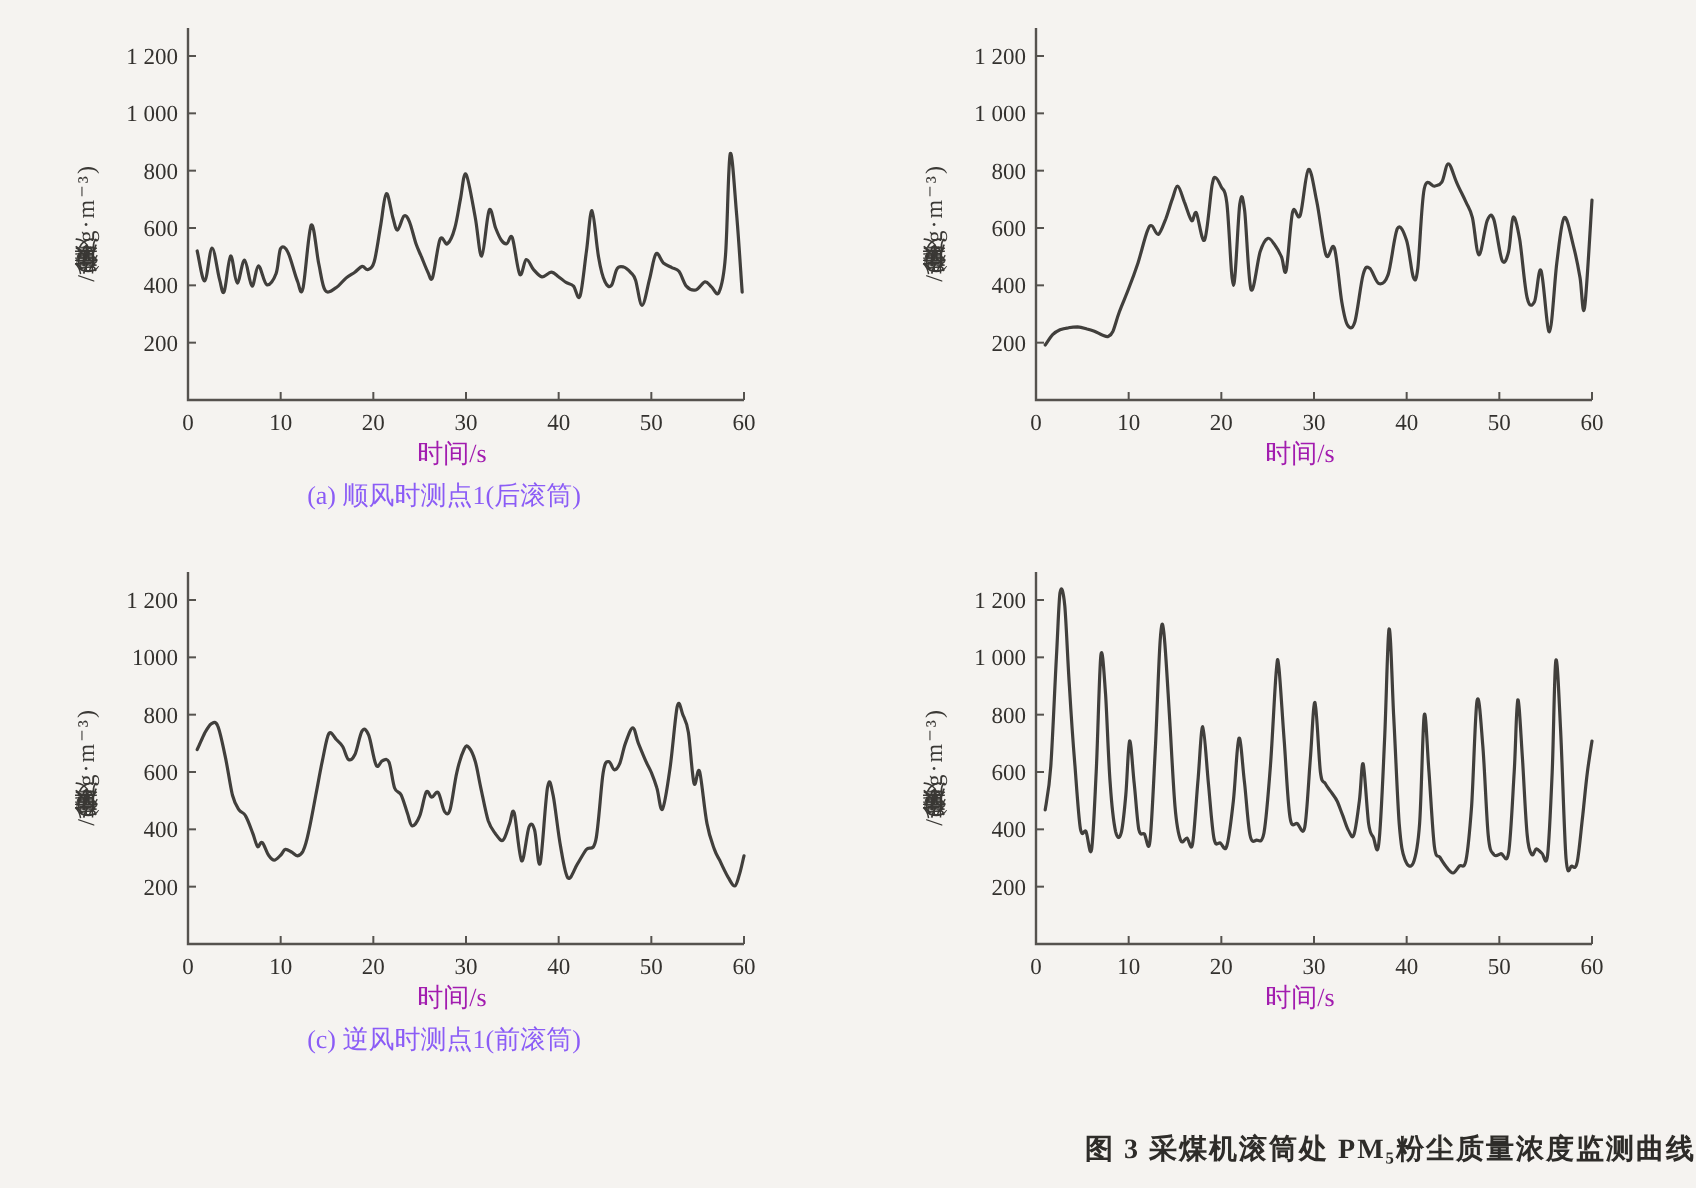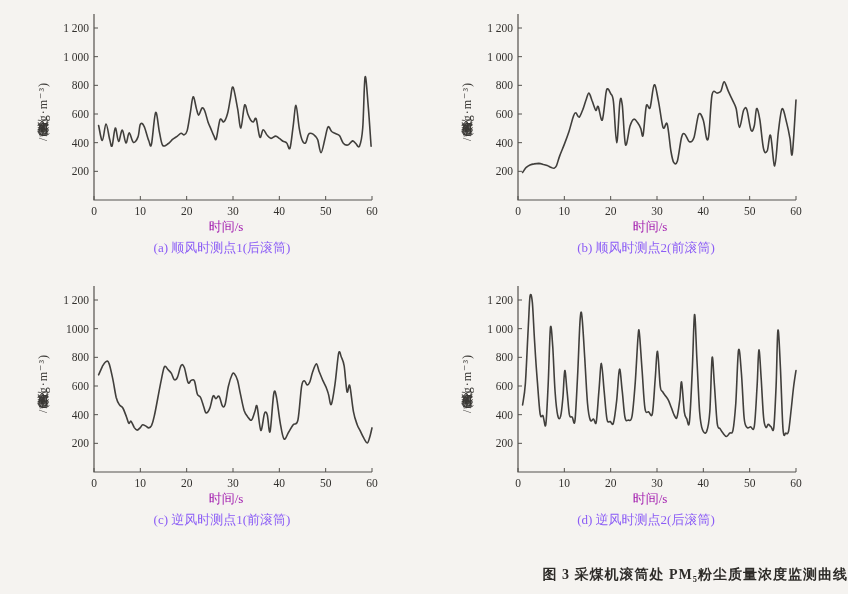--- a/index.html
+++ b/index.html
@@ -122,21 +122,20 @@
               <text x="138.66666666666669" y="207" text-anchor="middle">20</text>
               <text x="185" y="207" text-anchor="middle">30</text>
               <text x="231.33333333333334" y="207" text-anchor="middle">40</text>
               <text x="277.6666666666667" y="207" text-anchor="middle">50</text>
               <text x="324" y="207" text-anchor="middle">60</text>
             </g>
             <path d="M50.6,164.5C51.3,163.6 53.1,160.6 54.3,159.3C55.6,158.1 56.7,157.5 58.0,156.9C59.4,156.3 60.7,156.1 62.2,155.9C63.7,155.6 65.3,155.4 66.8,155.4C68.4,155.5 70.1,156.1 71.5,156.5C72.9,156.8 73.9,157.1 75.2,157.6C76.5,158.1 78.2,159.2 79.4,159.6C80.5,160.0 81.3,160.5 82.1,160.2C83.0,159.8 83.5,159.7 84.5,157.6C85.4,155.5 86.4,151.4 87.7,147.9C89.0,144.3 90.8,140.4 92.3,136.4C93.9,132.3 95.4,128.3 97.0,123.5C98.5,118.7 100.4,110.8 101.6,107.7C102.8,104.6 103.0,104.6 103.9,104.9C104.8,105.1 106.0,109.7 107.2,109.2C108.3,108.6 109.7,104.3 110.9,101.4C112.0,98.5 113.1,94.4 114.1,91.7C115.1,88.9 115.9,84.9 116.9,85.1C117.9,85.3 119.0,89.9 120.1,92.8C121.3,95.7 122.8,101.3 123.8,102.3C124.8,103.2 125.1,96.9 126.2,98.5C127.2,100.2 129.0,114.3 130.3,112.0C131.6,109.7 133.1,90.0 134.0,84.8C135.0,79.6 135.1,80.8 135.9,80.9C136.7,81.1 137.7,83.6 138.7,85.6C139.6,87.7 140.4,85.2 141.4,93.4C142.5,101.6 143.6,134.6 144.7,134.7C145.8,134.8 147.0,100.2 147.9,94.0C148.9,87.7 149.3,90.0 150.3,97.1C151.2,104.2 152.2,133.2 153.5,136.7C154.8,140.1 156.7,122.0 158.1,117.8C159.5,113.5 160.6,111.7 161.8,111.2C163.1,110.6 164.4,113.0 165.5,114.6C166.7,116.2 167.9,118.5 168.8,120.6C169.7,122.7 170.2,131.0 171.1,127.2C172.0,123.4 173.2,102.6 174.3,98.0C175.5,93.4 176.7,103.2 178.1,99.7C179.4,96.2 180.8,77.9 182.2,76.8C183.6,75.6 184.9,85.7 186.4,92.8C187.9,99.9 189.6,115.6 191.0,119.5C192.5,123.3 193.9,112.1 195.2,116.0C196.5,120.0 197.8,136.6 198.9,143.0C200.0,149.4 200.6,152.8 201.7,154.4C202.8,156.1 204.1,157.2 205.4,153.0C206.7,148.8 208.3,133.7 209.6,129.2C210.8,124.7 211.5,125.3 212.8,126.1C214.1,126.8 215.9,133.3 217.4,133.8C219.0,134.3 220.5,133.8 222.1,129.2C223.6,124.6 225.2,109.1 226.7,106.3C228.2,103.5 230.0,108.3 231.3,112.3C232.6,116.3 233.7,128.1 234.6,130.4C235.5,132.7 236.0,133.4 236.9,126.1C237.8,118.8 238.7,93.3 240.1,86.5C241.5,79.7 243.8,85.6 245.2,85.1C246.7,84.5 247.8,84.9 248.9,83.1C250.1,81.2 250.9,73.8 252.2,73.9C253.4,73.9 254.9,80.2 256.4,83.4C257.8,86.6 259.7,90.2 261.0,93.1C262.3,96.0 263.1,96.4 264.2,100.8C265.3,105.2 266.2,119.2 267.5,119.5C268.7,119.7 270.4,105.2 271.6,102.3C272.9,99.3 273.7,98.4 274.9,101.7C276.1,105.0 277.8,119.7 279.1,122.3C280.3,125.0 281.4,121.4 282.3,117.8C283.2,114.1 283.7,101.5 284.6,100.6C285.5,99.6 286.7,105.3 287.9,112.0C289.0,118.8 290.3,135.9 291.6,141.0C292.8,146.1 294.1,145.0 295.3,142.7C296.4,140.4 297.3,124.7 298.5,127.2C299.8,129.7 301.4,158.5 302.7,157.9C304.0,157.3 305.2,133.0 306.4,123.5C307.6,114.0 308.7,102.3 310.1,100.8C311.5,99.4 313.4,109.9 314.7,114.9C316.0,119.9 317.1,125.5 318.0,130.7C318.9,135.8 319.3,152.3 320.3,145.8C321.3,139.4 323.4,100.9 324.0,92.0" fill="none" stroke="#413f3c" stroke-width="1.6" stroke-linejoin="round" stroke-linecap="round"></path>
           </svg>
       </div>
       <div class="xlabel">时间/s</div>
-      <figcaption class="subcap">(b) 顺风时测点2(前滚筒)</figcaption>
     </figure>
 
     <figure class="chart-block">
       <div class="chart-row">
         <span class="ylabel">粉尘质量浓度/(mg·m⁻³)</span>
         <svg class="chart" width="340" height="212" viewBox="0 0 340 212">
             <g stroke="#55524e" stroke-width="1.2" fill="none">
               <path d="M46,6 L46,192 L324,192"></path>
             </g>
             <g stroke="#55524e" stroke-width="1">
@@ -210,18 +209,17 @@
               <text x="138.66666666666669" y="207" text-anchor="middle">20</text>
               <text x="185" y="207" text-anchor="middle">30</text>
               <text x="231.33333333333334" y="207" text-anchor="middle">40</text>
               <text x="277.6666666666667" y="207" text-anchor="middle">50</text>
               <text x="324" y="207" text-anchor="middle">60</text>
             </g>
             <path d="M50.6,124.9C51.1,121.3 52.5,115.8 53.4,103.1C54.3,90.4 55.4,63.1 56.2,48.7C57.0,34.2 57.4,20.7 58.0,16.4C58.7,12.1 59.6,15.1 60.4,22.9C61.1,30.6 61.8,49.6 62.7,63.0C63.5,76.4 64.5,91.2 65.5,103.1C66.4,115.0 67.3,128.9 68.2,134.4C69.2,139.8 70.1,134.1 71.0,135.8C71.9,137.5 73.0,149.7 73.8,144.7C74.6,139.7 75.3,122.1 76.1,106.0C76.9,89.9 77.7,54.4 78.4,47.9C79.2,41.5 80.0,56.7 80.8,67.3C81.5,77.9 82.2,100.3 83.1,111.7C83.9,123.2 84.9,131.7 85.8,135.8C86.8,139.9 87.8,139.4 88.6,136.4C89.5,133.3 90.2,125.1 90.9,117.5C91.6,109.8 92.1,91.5 92.8,90.5C93.5,89.6 94.3,104.4 95.1,111.7C95.9,119.1 96.6,130.5 97.4,134.7C98.3,138.9 99.3,136.0 100.2,137.0C101.1,137.9 102.1,147.9 103.0,140.4C103.9,132.9 104.9,108.4 105.8,91.7C106.6,74.9 107.4,49.3 108.1,40.1C108.8,30.8 109.2,29.8 109.9,36.1C110.7,42.3 111.8,62.8 112.7,77.3C113.6,91.9 114.6,112.7 115.5,123.2C116.4,133.7 117.3,137.5 118.3,140.1C119.3,142.7 120.5,138.7 121.5,139.0C122.5,139.3 123.4,146.8 124.3,141.8C125.2,136.8 126.2,118.6 127.1,108.9C127.9,99.1 128.6,82.9 129.4,83.4C130.2,83.8 131.3,102.4 132.2,111.7C133.1,121.0 134.0,134.3 135.0,139.3C136.0,144.2 137.1,140.9 138.2,141.5C139.3,142.2 140.4,146.5 141.4,143.0C142.5,139.4 143.7,129.3 144.7,120.3C145.7,111.4 146.5,90.5 147.5,89.1C148.4,87.7 149.3,103.7 150.3,111.7C151.2,119.8 152.0,132.8 153.0,137.5C154.0,142.3 155.1,140.3 156.3,140.1C157.4,139.9 158.8,142.5 160.0,136.4C161.1,130.2 162.2,116.3 163.2,103.1C164.2,89.9 165.3,65.6 166.0,57.3C166.7,49.0 166.7,47.5 167.4,53.3C168.1,59.0 169.2,79.1 170.2,91.7C171.1,104.2 171.9,122.0 173.0,128.6C174.0,135.3 175.4,131.0 176.7,131.8C177.9,132.6 179.3,138.8 180.4,133.5C181.4,128.3 182.3,110.6 183.1,100.3C184.0,89.9 184.6,70.4 185.5,71.3C186.3,72.3 187.4,99.3 188.2,106.0C189.1,112.7 189.6,110.0 190.6,111.7C191.5,113.5 192.8,114.8 193.8,116.3C194.8,117.8 195.7,118.7 196.6,120.6C197.5,122.5 198.4,125.4 199.4,127.8C200.3,130.2 201.2,133.3 202.1,135.0C203.1,136.6 204.0,140.0 204.9,137.5C205.9,135.1 206.9,126.3 207.7,120.3C208.5,114.4 208.8,100.1 209.6,102.0C210.3,103.9 211.5,125.7 212.3,131.8C213.2,137.9 213.8,137.0 214.7,138.7C215.5,140.4 216.5,149.7 217.4,141.8C218.4,134.0 219.4,109.5 220.2,91.7C221.1,73.8 221.8,37.0 222.5,34.6C223.3,32.2 224.0,61.1 224.8,77.3C225.7,93.5 226.7,119.8 227.6,131.8C228.6,143.8 229.2,146.3 230.4,149.6C231.6,152.9 233.3,154.5 234.6,151.6C235.8,148.6 236.9,144.1 237.8,131.8C238.7,119.5 239.4,81.9 240.1,77.6C240.9,73.3 241.6,95.1 242.5,106.0C243.3,116.9 244.3,136.1 245.2,143.3C246.2,150.4 247.0,147.0 248.0,148.7C249.0,150.4 250.2,152.3 251.3,153.6C252.3,154.9 253.4,156.5 254.5,156.5C255.6,156.4 256.7,154.1 257.7,153.0C258.8,152.0 260.0,155.1 261.0,150.1C262.0,145.2 262.8,136.5 263.8,123.2C264.7,109.9 265.6,75.7 266.5,70.5C267.5,65.2 268.4,80.5 269.3,91.7C270.3,102.8 271.2,128.3 272.1,137.5C273.0,146.8 273.8,145.7 274.9,147.3C276.0,148.8 277.4,147.0 278.6,146.8C279.8,146.7 281.2,153.2 282.3,146.4C283.4,139.6 284.3,118.8 285.1,106.0C285.9,93.2 286.2,70.8 286.9,69.9C287.6,68.9 288.5,89.0 289.3,100.3C290.0,111.5 290.8,129.7 291.6,137.5C292.3,145.4 293.1,146.1 293.9,147.3C294.7,148.4 295.4,144.5 296.2,144.4C297.0,144.3 298.1,146.2 299.0,146.7C299.9,147.2 300.9,154.4 301.8,147.6C302.6,140.8 303.4,122.2 304.1,106.0C304.8,89.8 305.2,54.2 305.9,50.4C306.6,46.6 307.4,66.6 308.2,83.1C309.1,99.5 310.1,137.3 311.0,149.0C312.0,160.7 312.9,152.7 313.8,153.0C314.7,153.3 315.7,155.3 316.6,151.0C317.5,146.8 318.5,135.0 319.4,127.5C320.2,120.0 320.9,112.2 321.7,106.0C322.5,99.8 323.6,93.1 324.0,90.5" fill="none" stroke="#413f3c" stroke-width="1.6" stroke-linejoin="round" stroke-linecap="round"></path>
           </svg>
       </div>
       <div class="xlabel">时间/s</div>
-      <figcaption class="subcap">(d) 逆风时测点2(后滚筒)</figcaption>
     </figure>
 
   </div>
   <div class="figcap">图 3  采煤机滚筒处 PM₅粉尘质量浓度监测曲线</div>
 </div>
 
 </body></html>

